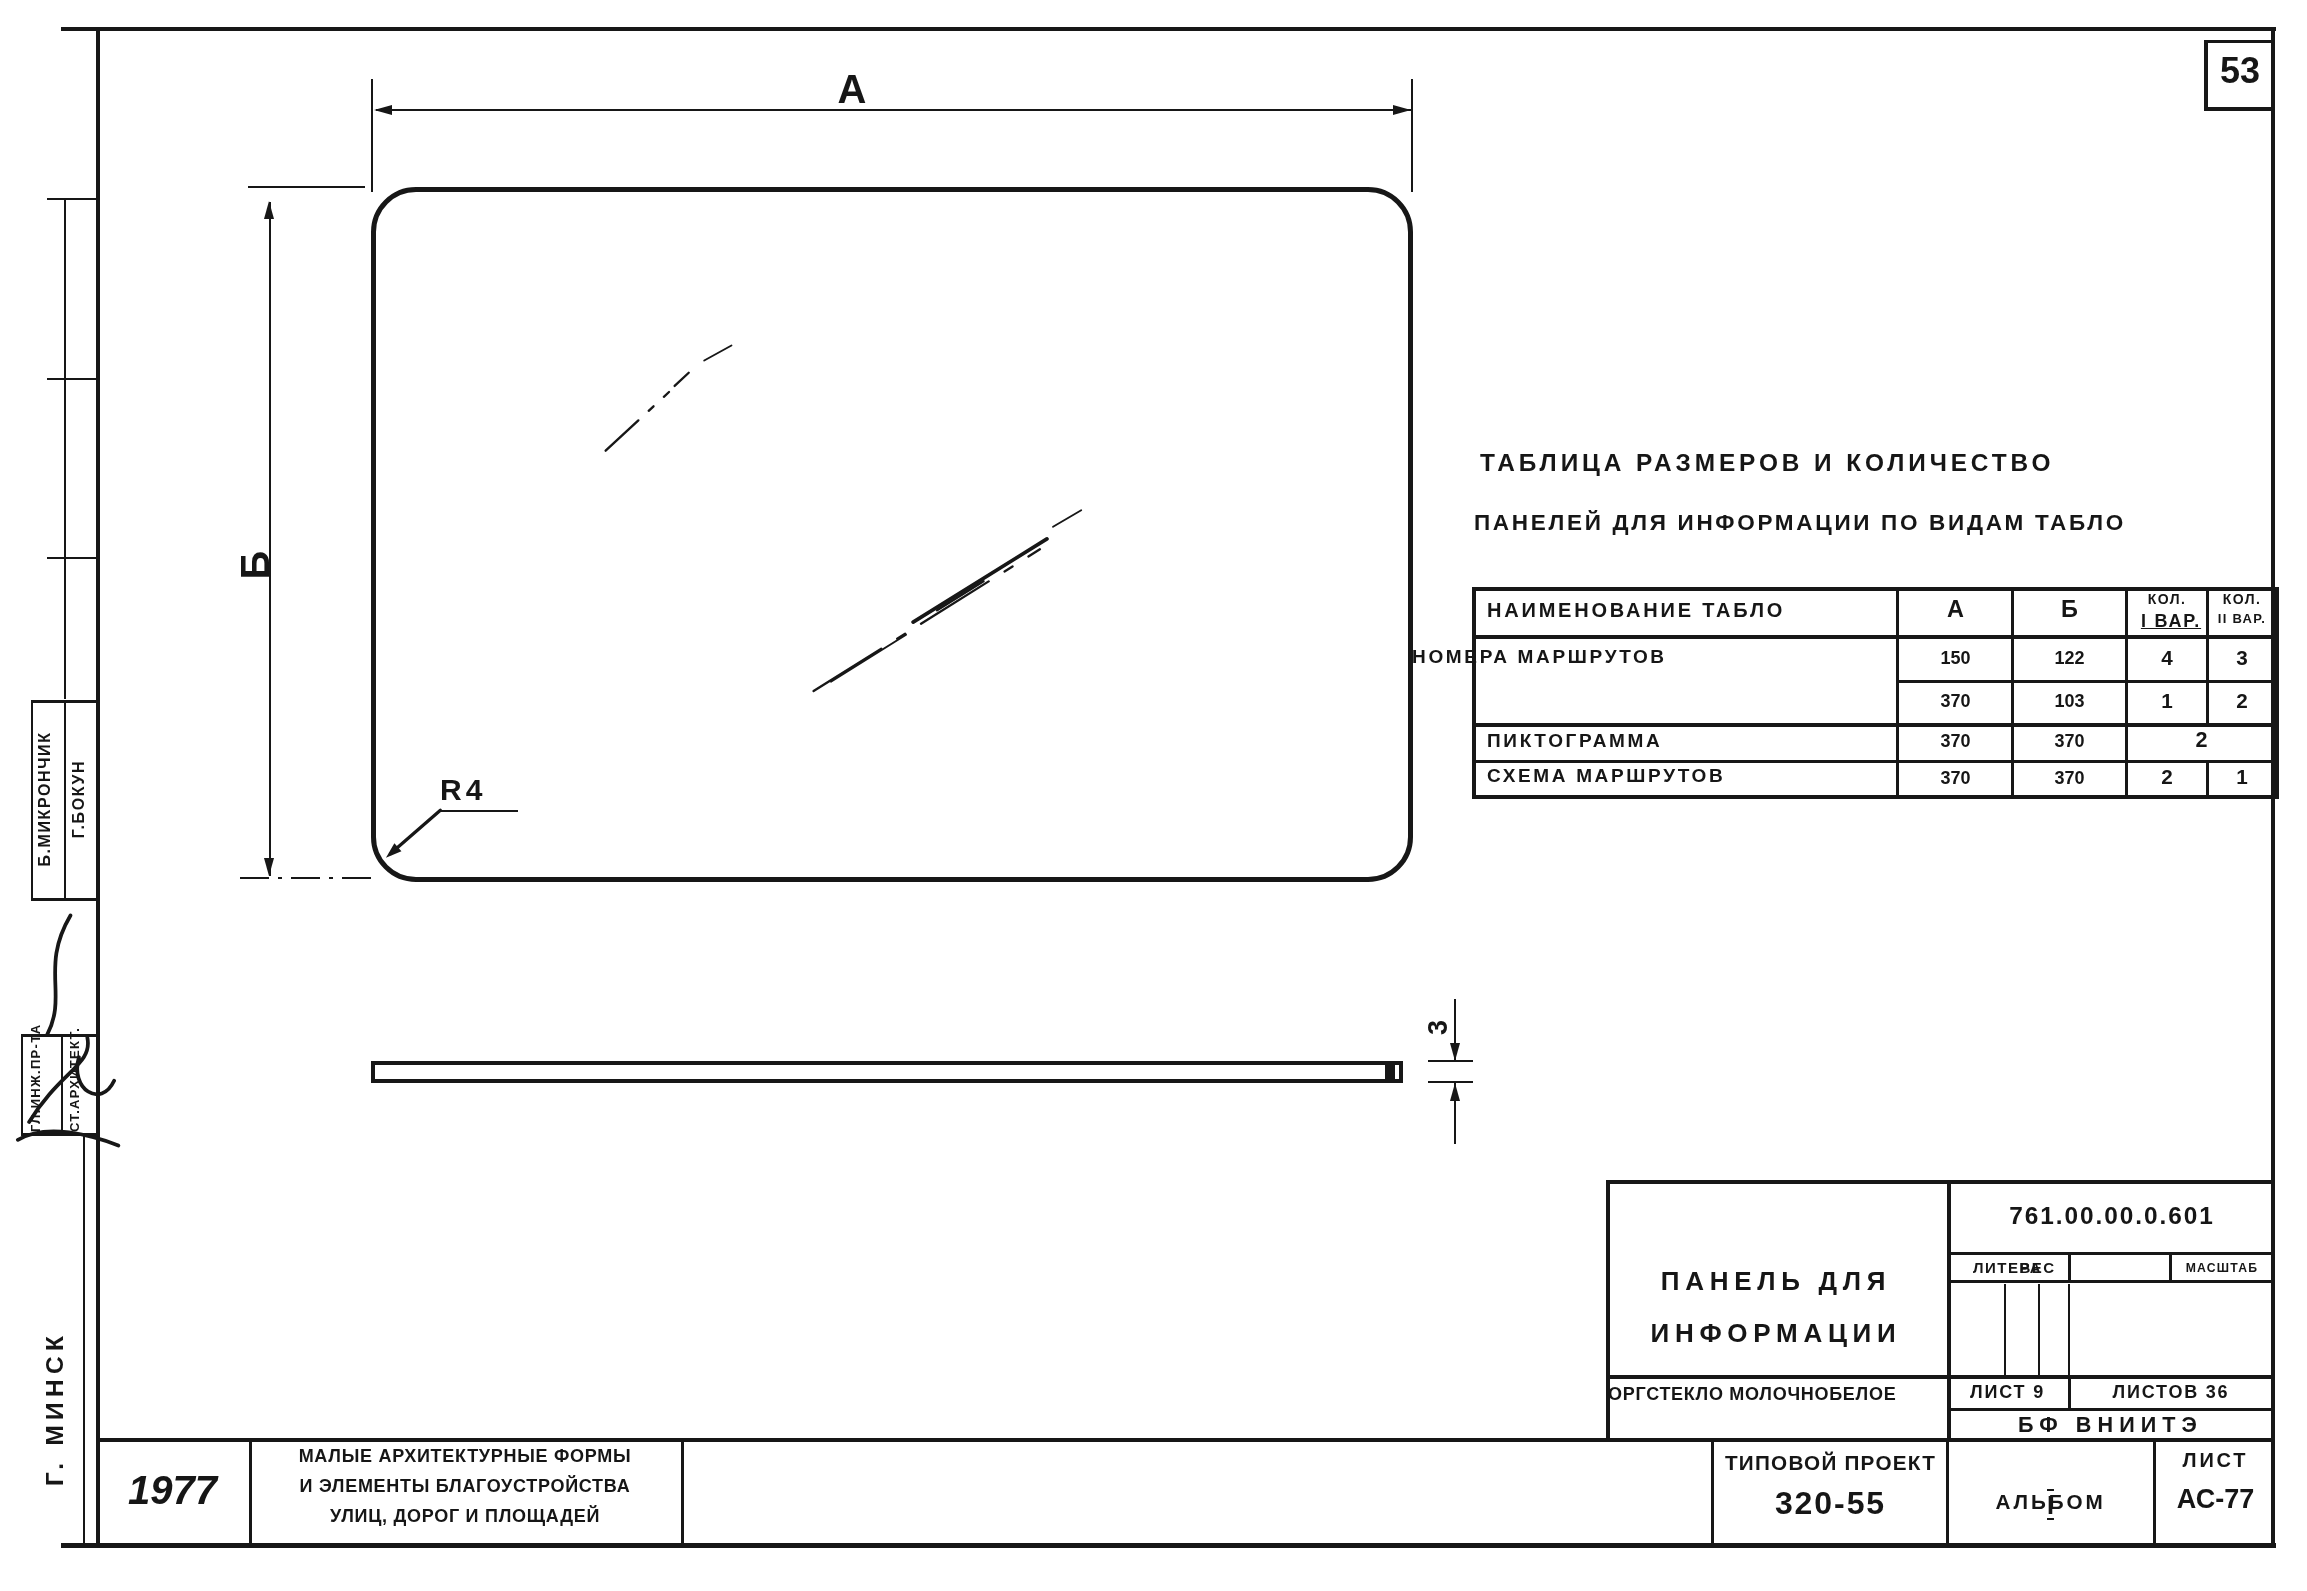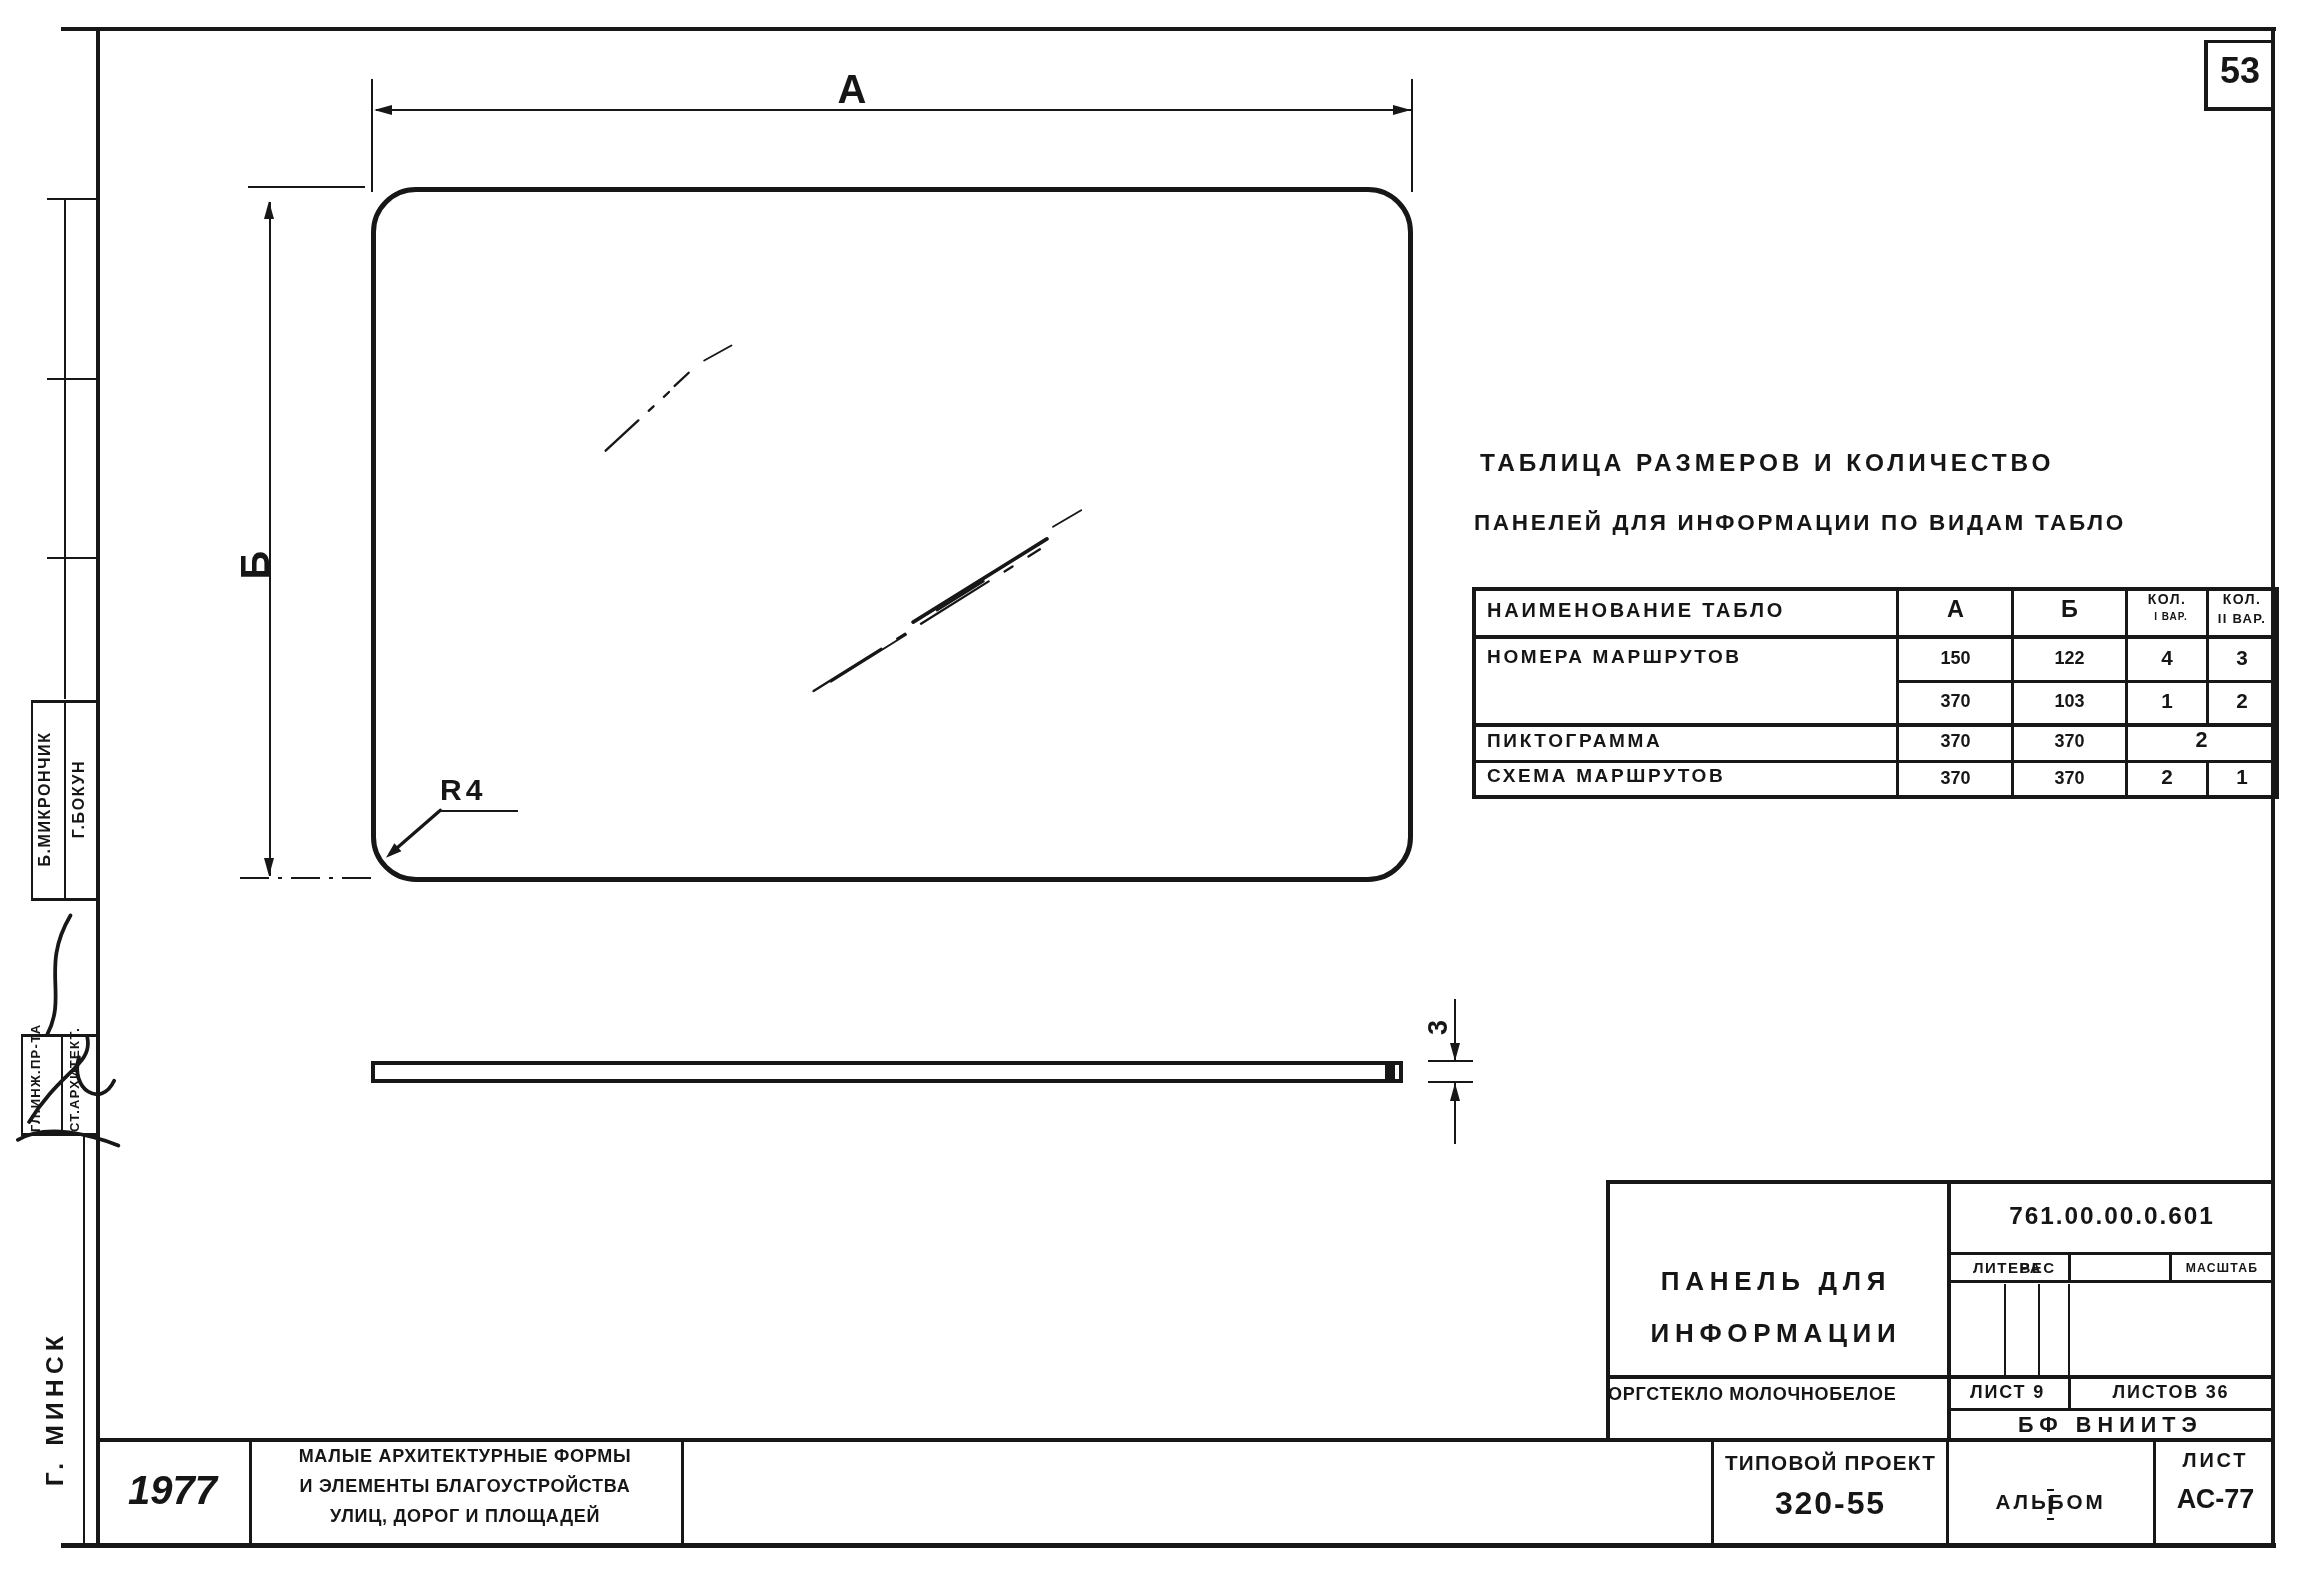--- a/index.html
+++ b/index.html
@@ -122,25 +122,25 @@
   <div class="vl" style="left:1896px;top:587px;width:2.8px;height:211px;"></div>
   <div class="vl" style="left:2011px;top:587px;width:2.8px;height:211px;"></div>
   <div class="vl" style="left:2125px;top:587px;width:2.8px;height:211px;"></div>
   <div class="vl" style="left:2206px;top:587px;width:2.8px;height:136px;"></div>
   <div class="vl" style="left:2206px;top:760px;width:2.8px;height:38px;"></div>
 
   <div class="t caps" style="left:1487px;top:600px;font-size:20px;letter-spacing:0.14em;">Наименование табло</div>
   <div class="t c" style="left:1899px;top:597px;width:113px;font-size:23.5px;">А</div>
   <div class="t c" style="left:2014px;top:597px;width:111px;font-size:23.5px;">Б</div>
   <div class="t caps c" style="left:2128px;top:592px;width:78px;font-size:14px;">Кол.</div>
-  <div class="t caps c" style="left:2128px;top:612px;width:86px;font-size:10px;">I вар.</div>
+  <div class="t caps c" style="left:2128px;top:612px;width:86px;font-size:18px;text-decoration:underline;">I вар.</div>
   <div class="t caps c" style="left:2209px;top:592px;width:66px;font-size:14px;">Кол.</div>
   <div class="t caps c" style="left:2209px;top:612px;width:66px;font-size:13px;">II вар.</div>
 
-  <div class="t caps" style="left:1487px;top:647px;font-size:19px;letter-spacing:0.14em;">Номера маршрутов</div>
+  <div class="t caps" style="left:1412px;top:647px;font-size:19px;letter-spacing:0.14em;">Номера маршрутов</div>
   <div class="t c" style="left:1899px;top:649px;width:113px;font-size:18px;">150</div>
   <div class="t c" style="left:2014px;top:649px;width:111px;font-size:18px;">122</div>
   <div class="t c" style="left:2128px;top:647px;width:78px;font-size:20.7px;">4</div>
   <div class="t c" style="left:2209px;top:647px;width:66px;font-size:20.7px;">3</div>
 
   <div class="t caps" style="left:1487px;top:691px;font-size:19px;"></div>
   <div class="t c" style="left:1899px;top:692px;width:113px;font-size:18px;">370</div>
   <div class="t c" style="left:2014px;top:692px;width:111px;font-size:18px;">103</div>
   <div class="t c" style="left:2128px;top:690px;width:78px;font-size:20.7px;">1</div>
   <div class="t c" style="left:2209px;top:690px;width:66px;font-size:20.7px;">2</div>

